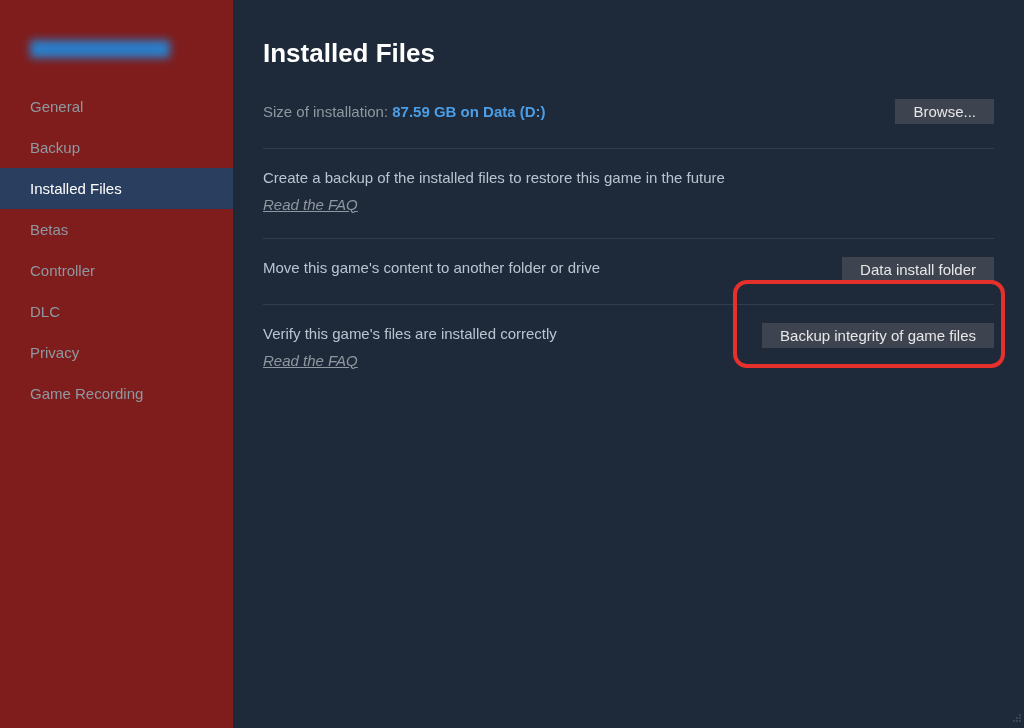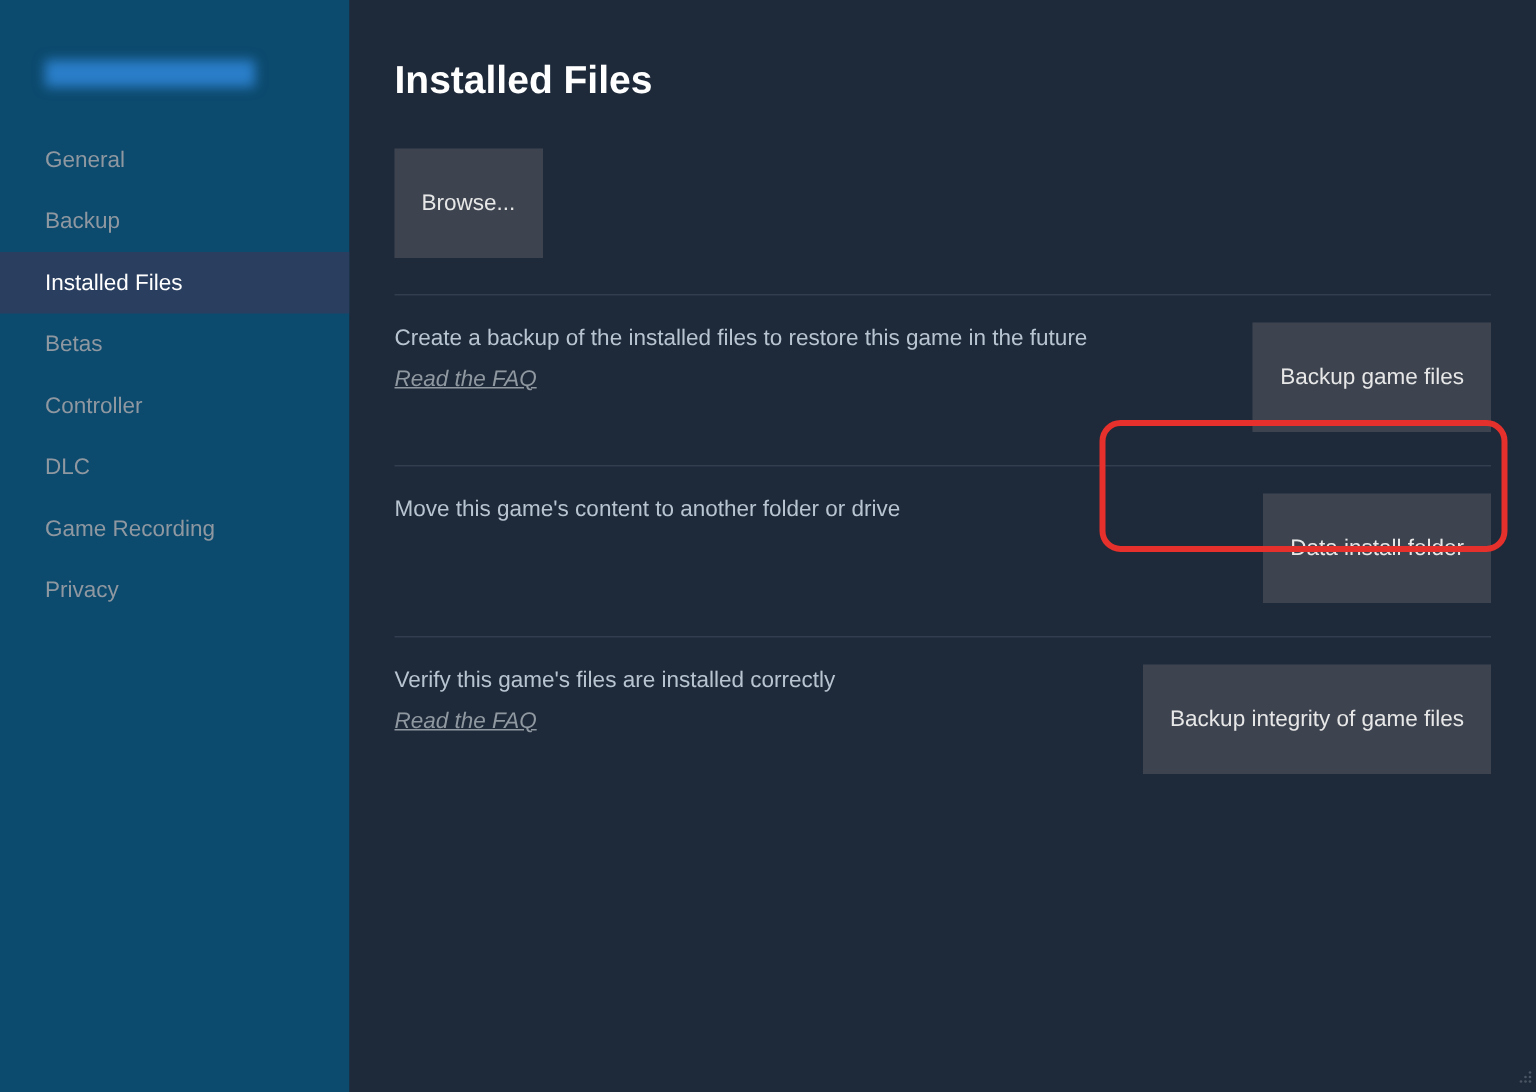--- a/index.html
+++ b/index.html
@@ -31,21 +31,21 @@
       align-items: center;
       justify-content: center;
     }
     .container {
       display: flex;
       width: 100%;
       height: 100%;
     }
     .sidebar {
       width: 233px;
-      background: #0c4a6e;
+      background: #7f1d1d;
       padding-top: 40px;
       flex-shrink: 0;
     }
     .game-title-area {
       padding: 0 30px 28px 30px;
     }
     .game-title-blur {
       width: 140px;
       height: 18px;
       background: #2a7ec9;
@@ -86,21 +86,21 @@
     }
     .install-size {
       color: #4c9ee6;
       font-size: 15px;
       font-weight: 600;
     }
     .btn {
       background: #3d4450;
       color: #e7e7e7;
       border: none;
-      padding: 28px 18px;
+      padding: 4px 18px;
       font-size: 15px;
       cursor: pointer;
       font-family: inherit;
     }
     .section-row {
       border-top: 1px solid rgba(90,100,115,0.35);
       padding: 18px 0 22px 0;
       display: flex;
       justify-content: center;
       align-items: flex-start;
@@ -165,37 +165,39 @@
   <div class="sidebar">
     <div class="game-title-area">
       <div class="game-title-blur"></div>
     </div>
     <div class="sidebar-item">General</div>
     <div class="sidebar-item">Backup</div>
     <div class="sidebar-item active">Installed Files</div>
     <div class="sidebar-item">Betas</div>
     <div class="sidebar-item">Controller</div>
     <div class="sidebar-item">DLC</div>
+    <div class="sidebar-item">Privacy</div>
     <div class="sidebar-item">Game Recording</div>
-    <div class="sidebar-item">Privacy</div>
   </div>
 
   <div class="main">
     <h1 class="page-title">Installed Files</h1>
 
     <div class="install-line">
+      <div>
+        <span class="install-label">Size of installation: </span><span class="install-size">87.59 GB on Data (D:)</span>
+      </div>
       <button class="btn">Browse...</button>
     </div>
 
     <div class="section-row">
       <div class="section-text">
         <span>Create a backup of the installed files to restore this game in the future</span><br>
         <span class="faq-link">Read the FAQ</span>
       </div>
-      <button class="btn">Backup game files</button>
     </div>
 
     <div class="section-row">
       <div class="section-text">
         <span>Move this game's content to another folder or drive</span>
       </div>
       <button class="btn">Data install folder</button>
     </div>
 
     <div class="section-row">

